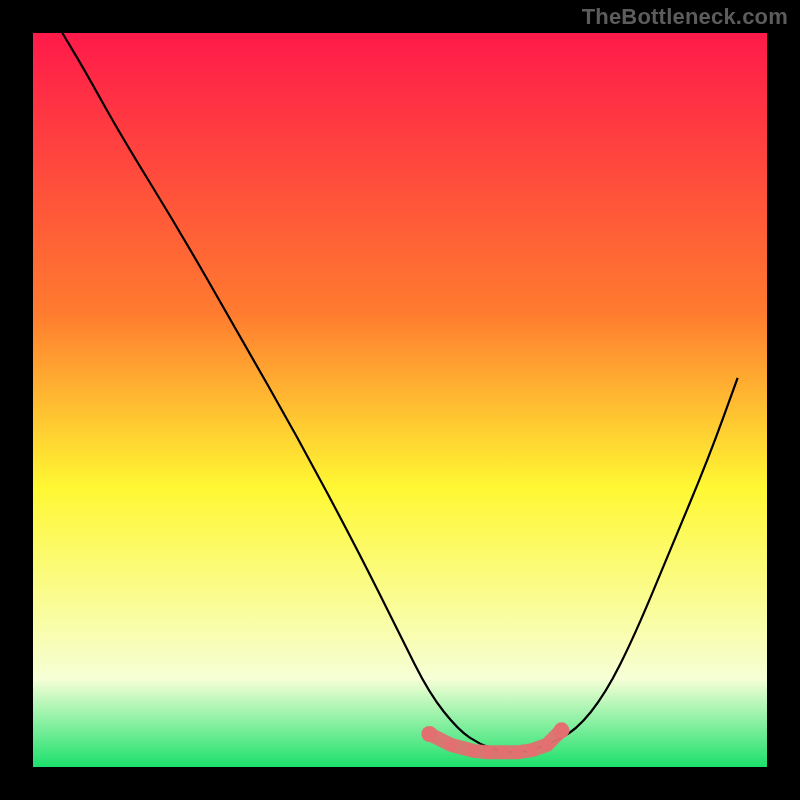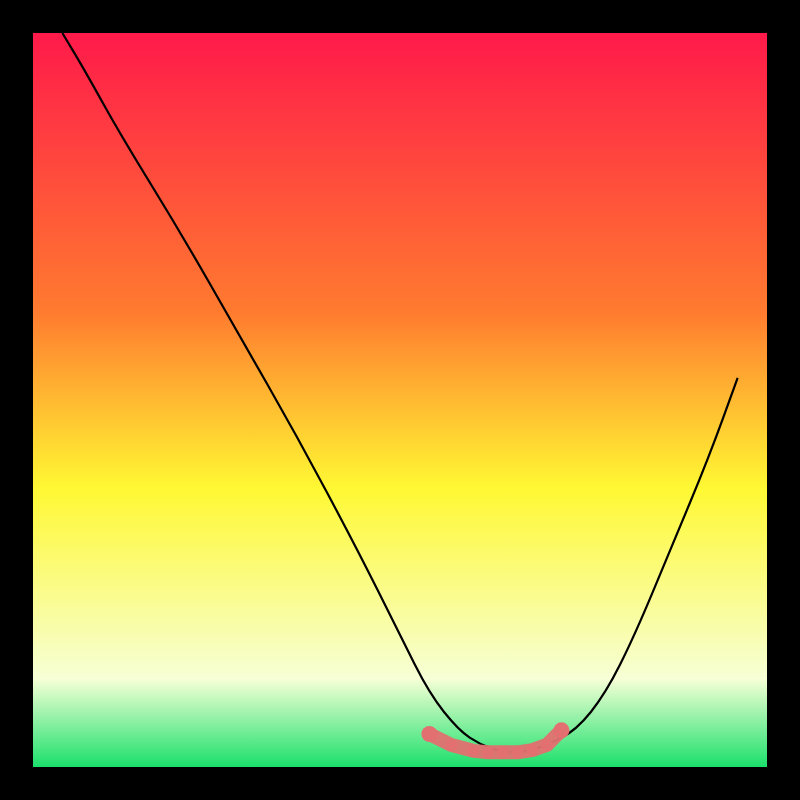--- a/index.html
+++ b/index.html
@@ -31,20 +31,21 @@
     position: absolute;
     left: 0;
     top: 0;
   }
 </style>
 </head>
 <body>
 
 <div class="frame">
 
+  <div class="attribution">TheBottleneck.com</div>
 
   <svg id="chart-svg" width="800" height="800" viewBox="0 0 800 800">
     <defs>
       <linearGradient id="bg-grad" x1="0" y1="0" x2="0" y2="1">
         <stop id="g0" offset="0%" stop-color="#ff1a4a"></stop>
         <stop id="g1" offset="38%" stop-color="#ff7b2f"></stop>
         <stop id="g2" offset="62%" stop-color="#fff833"></stop>
         <stop id="g3" offset="88%" stop-color="#f6ffd6"></stop>
         <stop id="g4" offset="100%" stop-color="#1be06c"></stop>
       </linearGradient>

